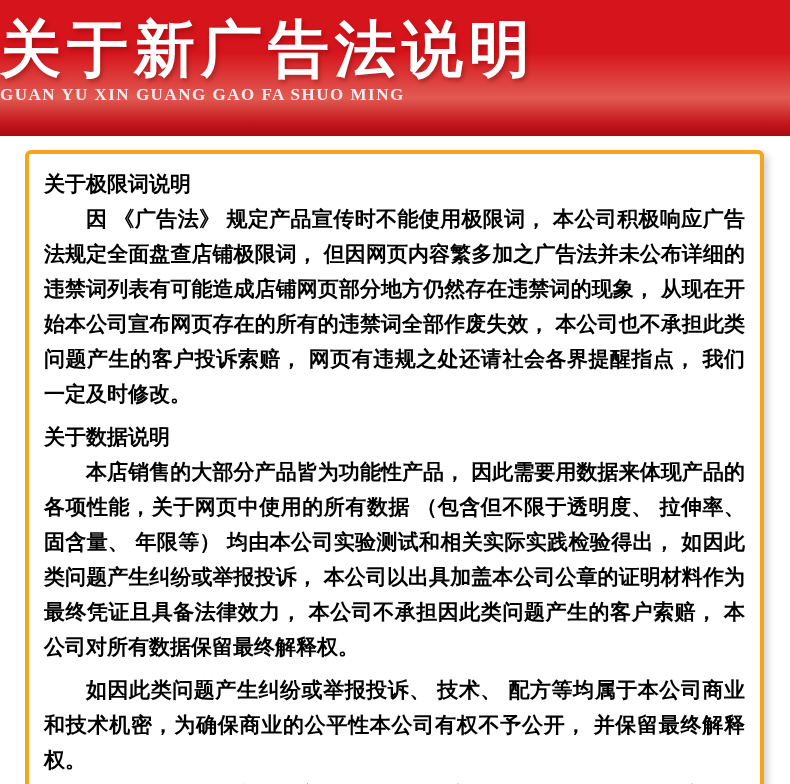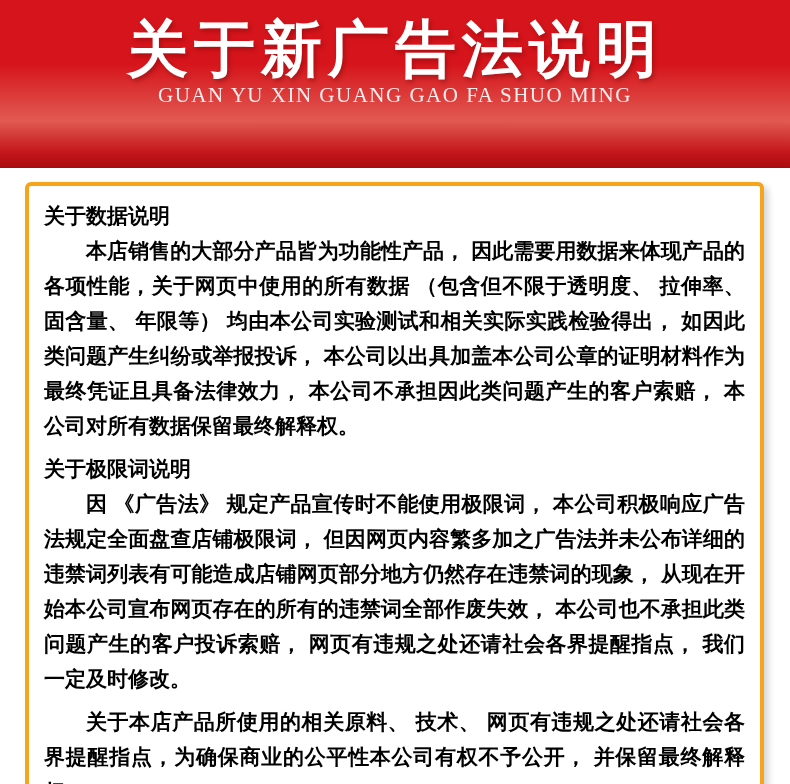--- a/index.html
+++ b/index.html
@@ -15,48 +15,48 @@
   html,body{
     width:790px;
     background:var(--page-bg);
     font-family:"Liberation Sans", sans-serif;
   }
   body{ height:784px; overflow:hidden; }
 
   
   .banner{
     width:790px;
-    height:168px;
+    height:136px;
     background:linear-gradient(180deg,
       var(--banner-top) 0%,
       var(--banner-top) 38%,
       var(--banner-mid) 72%,
       #c5181d 90%,
       var(--banner-bottom) 100%);
-    text-align:center;
     overflow:hidden;
   }
   .banner-title{
     margin-top:16px;
     font-size:61px;
     line-height:66px;
     font-weight:bold;
     color:#ffffff;
     letter-spacing:6px;
     text-shadow:2px 3px 4px rgba(100,0,0,0.35);
     white-space:nowrap;
   }
   .banner-subtitle{
     margin-top:3px;
     font-family:"Liberation Serif", serif;
-    font-size:21px;
+    font-size:17px;
     line-height:20px;
     color:var(--subtitle-color);
     letter-spacing:1.5px;
     white-space:nowrap;
+    font-weight:bold;
   }
 
   
   .notice-box{
     width:739px;
     margin:14px auto 0 25px;
     border:4px solid var(--border-color);
     border-radius:6px;
     box-shadow:4px 4px 7px rgba(0,0,0,0.18);
     padding:12px 15px 14px 15px;
@@ -83,27 +83,27 @@
 <body>
 
 <header class="banner">
   <div class="banner-title">关于新广告法说明</div>
   <div class="banner-subtitle">GUAN YU XIN GUANG GAO FA SHUO MING</div>
 </header>
 
 <main class="notice-box">
   <div id="sections">
   <section class="section">
+    <h2 class="section-heading">关于极限词说明</h2>
+  <p class="section-paragraph">因 《广告法》 规定产品宣传时不能使用极限词， 本公司积极响应广告法规定全面盘查店铺极限词， 但因网页内容繁多加之广告法并未公布详细的违禁词列表有可能造成店铺网页部分地方仍然存在违禁词的现象， 从现在开始本公司宣布网页存在的所有的违禁词全部作废失效， 本公司也不承担此类问题产生的客户投诉索赔， 网页有违规之处还请社会各界提醒指点， 我们一定及时修改。</p>
+      </section>
+
+  <section class="section">
     <h2 class="section-heading">关于数据说明</h2>
   <p class="section-paragraph">本店销售的大部分产品皆为功能性产品， 因此需要用数据来体现产品的各项性能，关于网页中使用的所有数据 （包含但不限于透明度、 拉伸率、 固含量、 年限等） 均由本公司实验测试和相关实际实践检验得出， 如因此类问题产生纠纷或举报投诉， 本公司以出具加盖本公司公章的证明材料作为最终凭证且具备法律效力， 本公司不承担因此类问题产生的客户索赔， 本公司对所有数据保留最终解释权。</p>
       </section>
 
   <section class="section">
-    <h2 class="section-heading">关于极限词说明</h2>
-  <p class="section-paragraph">因 《广告法》 规定产品宣传时不能使用极限词， 本公司积极响应广告法规定全面盘查店铺极限词， 但因网页内容繁多加之广告法并未公布详细的违禁词列表有可能造成店铺网页部分地方仍然存在违禁词的现象， 从现在开始本公司宣布网页存在的所有的违禁词全部作废失效， 本公司也不承担此类问题产生的客户投诉索赔， 网页有违规之处还请社会各界提醒指点， 我们一定及时修改。</p>
-      </section>
-
-  <section class="section">
-  <p class="section-paragraph">关于本店产品所使用的相关原料、 技术、 网页有违规之处还请社会各界提醒指点，为确保商业的公平性本公司有权不予公开， 并保留最终解释权。</p>
+  <p class="section-paragraph">如因此类问题产生纠纷或举报投诉、 技术、 配方等均属于本公司商业和技术机密，为确保商业的公平性本公司有权不予公开， 并保留最终解释权。</p>
         <p class="section-paragraph">同时请各位职业举报人高抬贵手绕行本店或发现问题请直接与本店联系指导， 如直接投诉就以本说明为准处理。</p>
       </section>
 </div>
 </main>
 
 </body></html>

